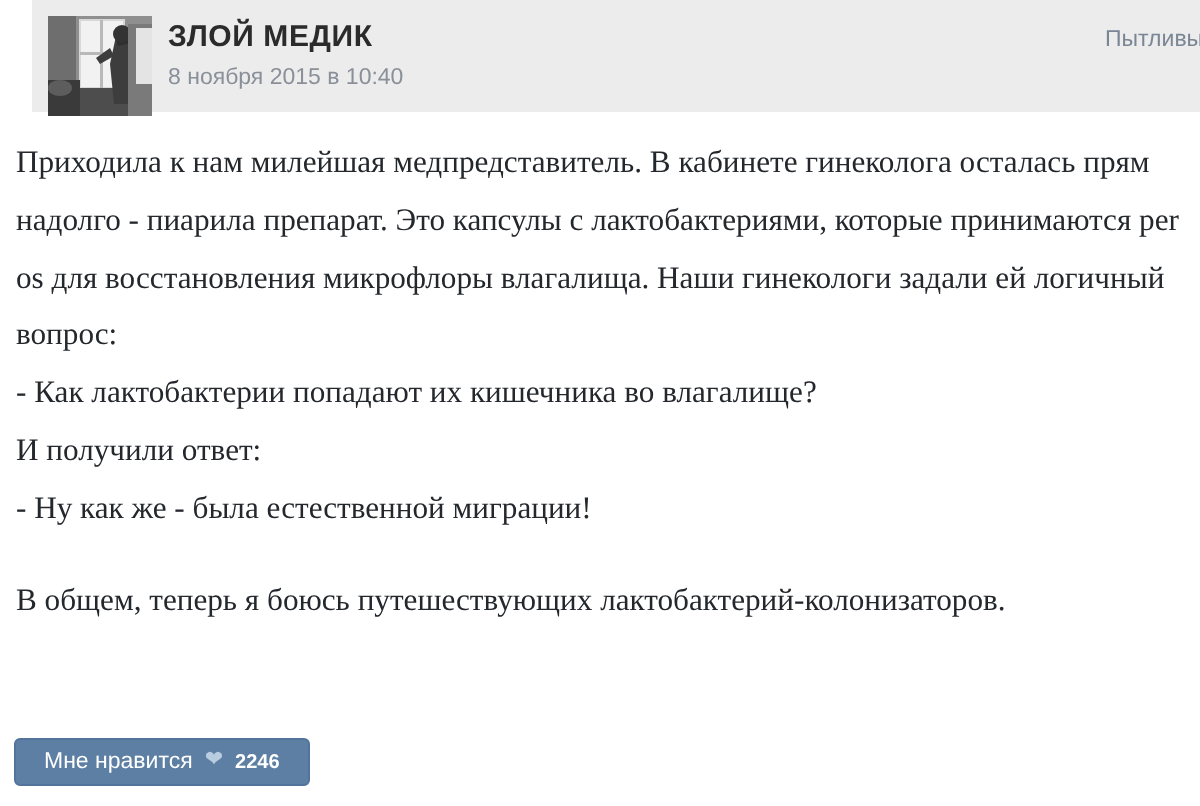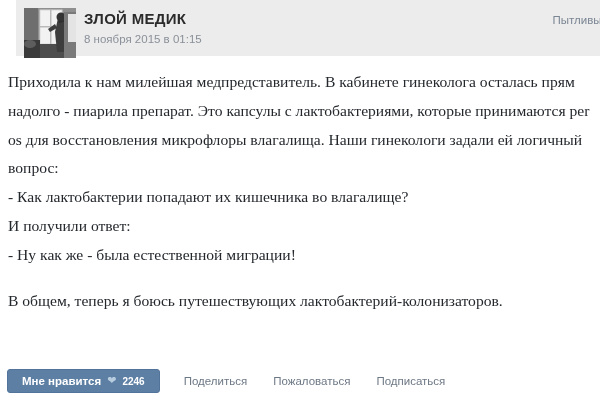--- a/index.html
+++ b/index.html
@@ -106,21 +106,21 @@
     margin-left: 7px;
     background: #5d7fa4;
     border: 1px solid #52739a;
     border-radius: 3px;
     box-sizing: border-box;
     cursor: pointer;
     user-select: none;
   }
   .like-label {
     font-size: 11.5px;
-    font-weight: bold;
+    font-weight: normal;
     color: #ffffff;
   }
   .heart-icon {
     display: inline-block;
     font-size: 11px;
     color: #b9cde1;
     line-height: 1;
     position: relative;
     top: -1px;
   }
@@ -164,21 +164,21 @@
       <path d="M33 8 L41 6 L43 13 L35 15 Z" fill="#2e2e2e"></path>
       <circle cx="37" cy="9" r="4.5" fill="#333333"></circle>
       <path d="M31 16 L24 21 L26 24 L33 20 Z" fill="#3d3d3d"></path>
       <rect x="40" y="4" width="12" height="46" fill="#7a7a7a"></rect>
       <rect x="44" y="6" width="8" height="28" fill="#e4e4e4"></rect>
     </svg>
   </div>
 
   <div class="header-text">
     <div class="group-name">ЗЛОЙ МЕДИК</div>
-    <div class="post-date">8 ноября 2015 в 01:15</div>
+    <div class="post-date">8 ноября 2015 в 10:40</div>
   </div>
 
   <a class="close-link" href="#">Пытливый</a>
 </div>
 
 <div class="post-body">
   <p class="post-paragraph">Приходила к нам милейшая медпредставитель. В кабинете гинеколога осталась прям надолго - пиарила препарат. Это капсулы с лактобактериями, которые принимаются per os для восстановления микрофлоры влагалища. Наши гинекологи задали ей логичный вопрос:</p>
   <p class="post-paragraph">- Как лактобактерии попадают их кишечника во влагалище?</p>
   <p class="post-paragraph">И получили ответ:</p>
   <p class="post-paragraph">- Ну как же - была естественной миграции!</p>
@@ -187,18 +187,13 @@
 </div>
 
 <div class="post-footer">
 
   <div class="like-button">
     <span class="like-label">Мне нравится</span>
     <span class="heart-icon">❤</span>
     <span class="like-count">2246</span>
   </div>
 
-  <div class="footer-links">
-    <a class="footer-link" href="#">Поделиться</a>
-    <a class="footer-link" href="#">Пожаловаться</a>
-    <a class="footer-link" href="#">Подписаться</a>
-  </div>
 </div>
 
 </body></html>

